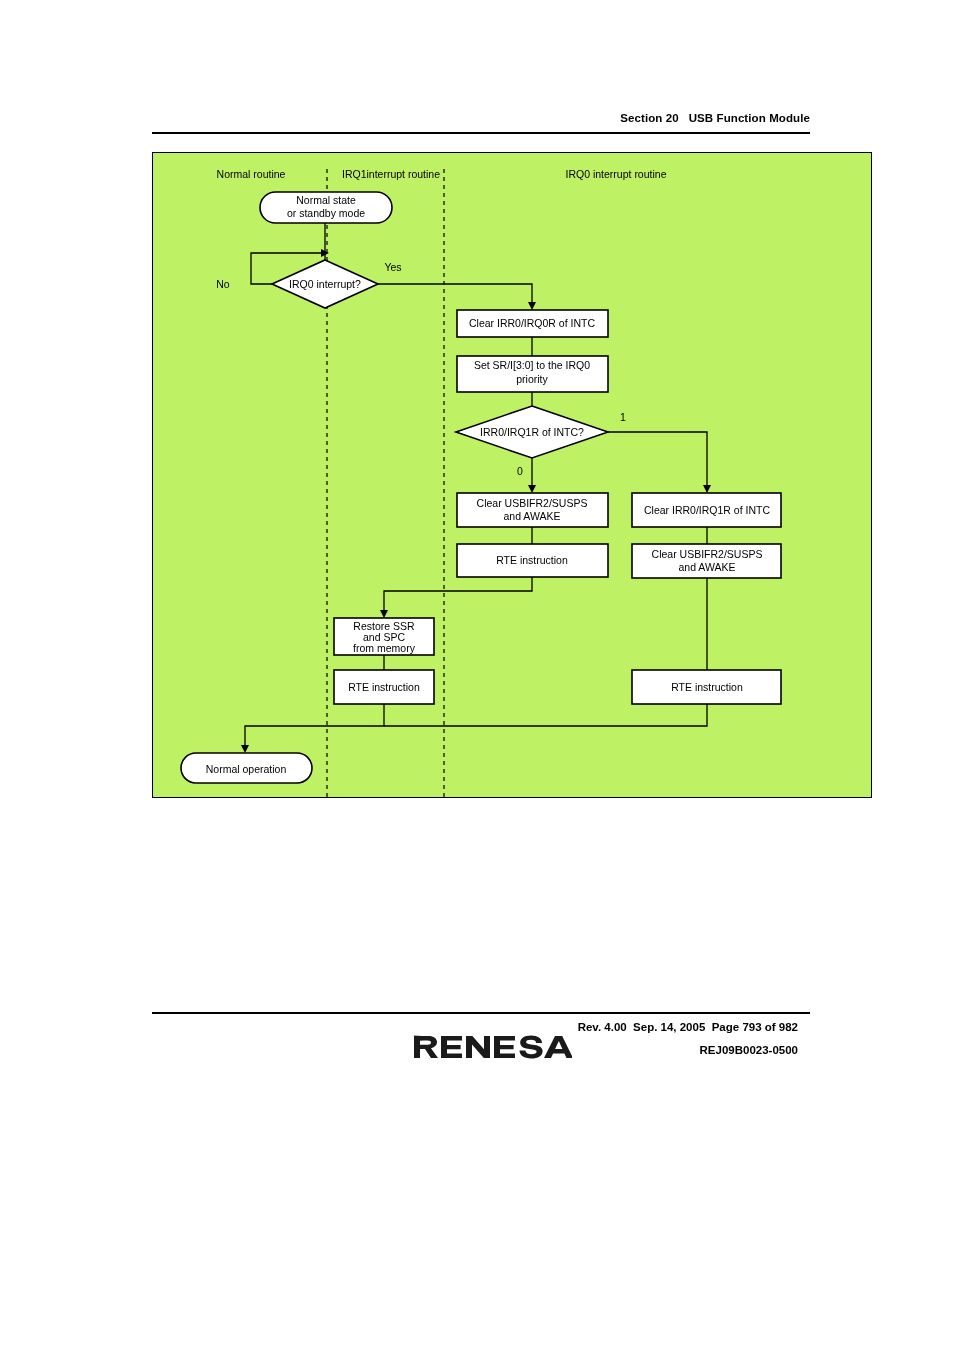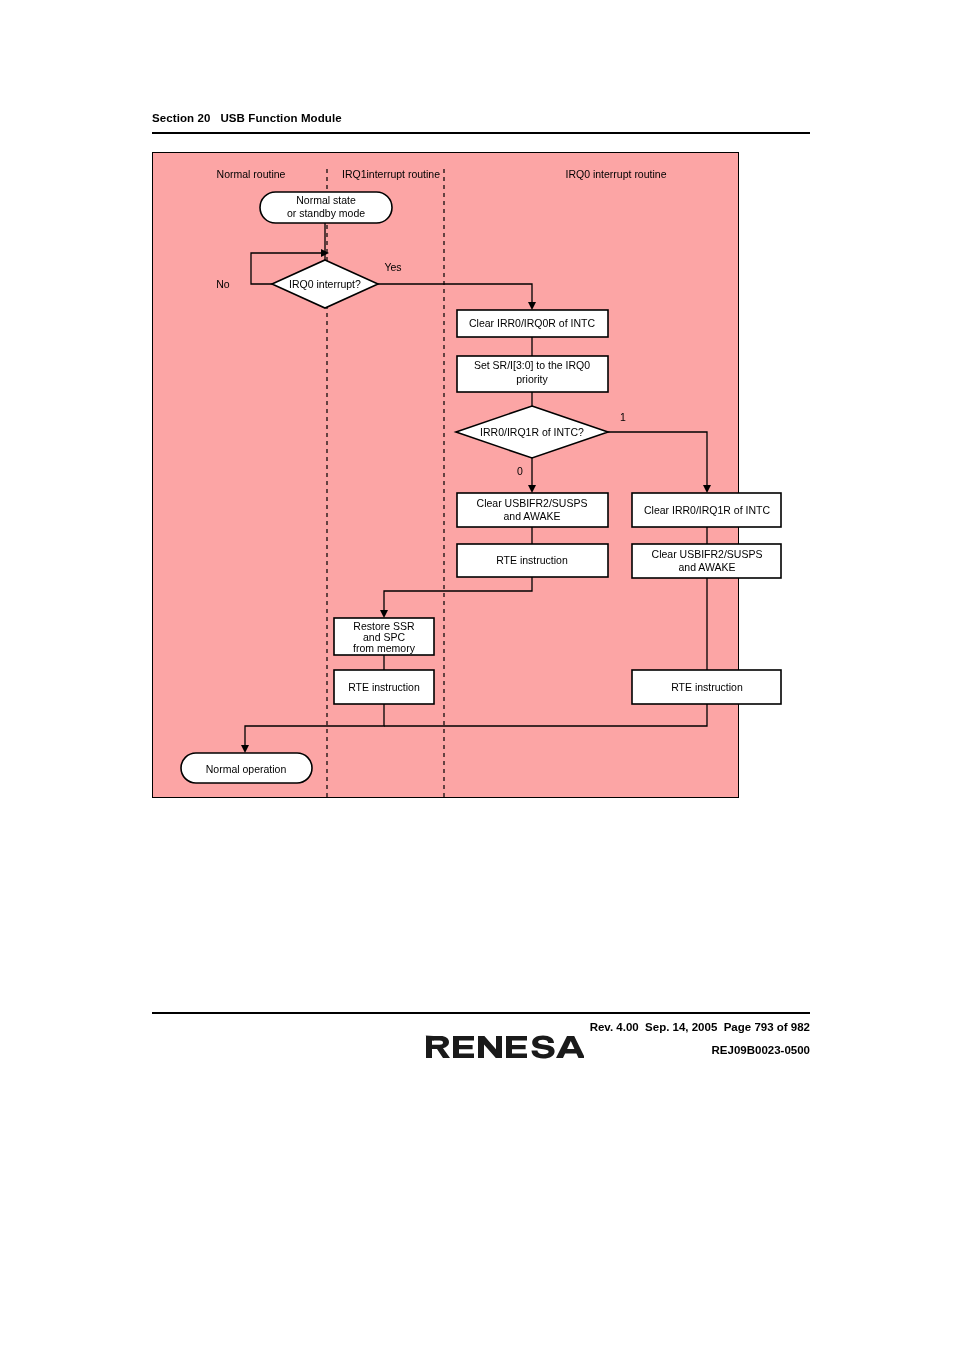--- a/index.html
+++ b/index.html
@@ -15,20 +15,21 @@
     color: #000000;
     overflow: hidden;
   }
 
   
   .page-header {
     position: absolute;
     left: 152px;
     top: 112px;
     width: 658px;
+    text-align: right;
   }
   .page-header .header-text {
     font-size: 11.5px;
     font-weight: bold;
     letter-spacing: 0.1px;
     white-space: pre;
   }
   .header-rule {
     position: absolute;
     left: 152px;
@@ -36,25 +37,25 @@
     width: 658px;
     height: 2px;
     background: #000000;
   }
 
   
   .figure-frame {
     position: absolute;
     left: 152px;
     top: 152px;
-    width: 587px;
+    width: 720px;
     height: 646px;
     border: 1.5px solid #000000;
     box-sizing: border-box;
-    background: #fca5a5;
+    background: #bef264;
   }
   .figure-svg {
     position: absolute;
     left: 0;
     top: 0;
     width: 658px;
     height: 646px;
     display: block;
   }
 
@@ -62,21 +63,21 @@
   .footer-rule {
     position: absolute;
     left: 152px;
     top: 1012px;
     width: 658px;
     height: 2px;
     background: #000000;
   }
   .footer-block {
     position: absolute;
-    left: 152px;
+    left: 140px;
     top: 1016px;
     width: 658px;
     height: 58px;
   }
   .footer-line1, .footer-line2 {
     position: absolute;
     right: 0;
     text-align: right;
     font-size: 11.5px;
     font-weight: bold;

